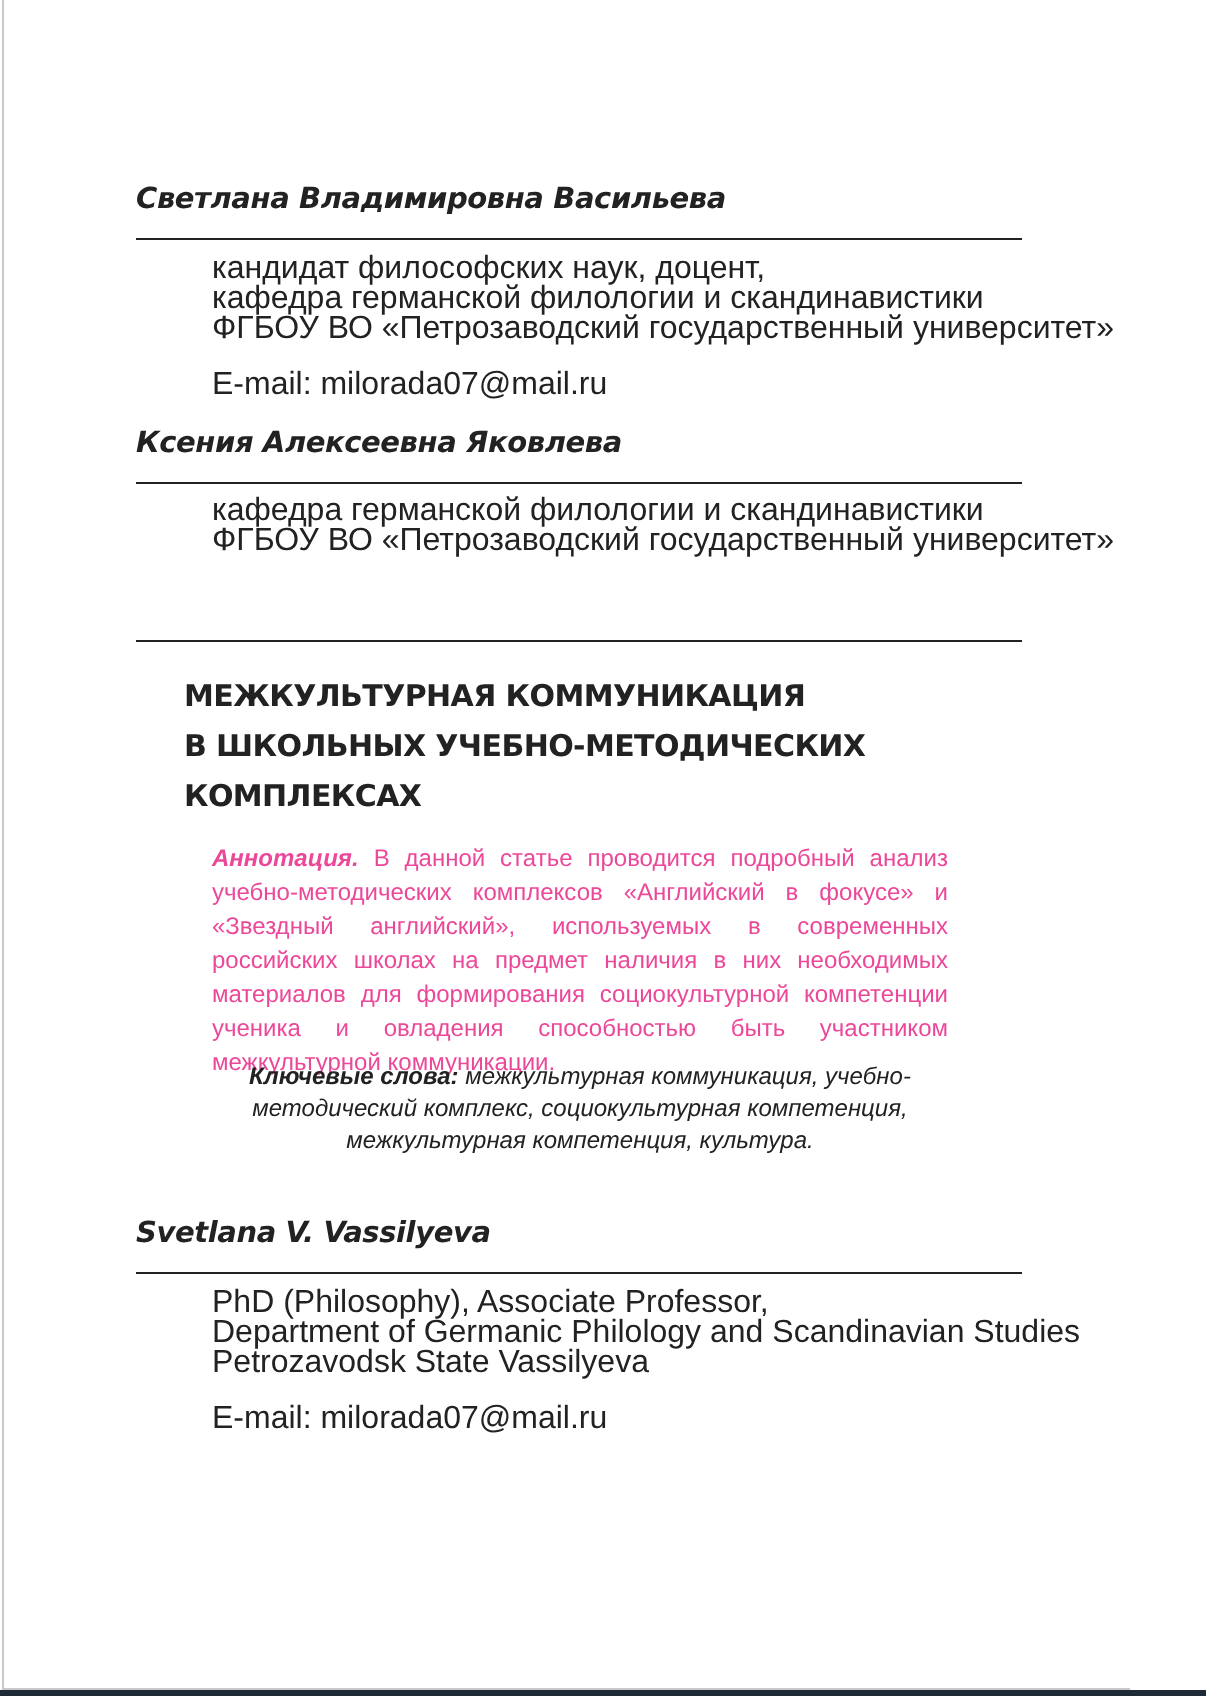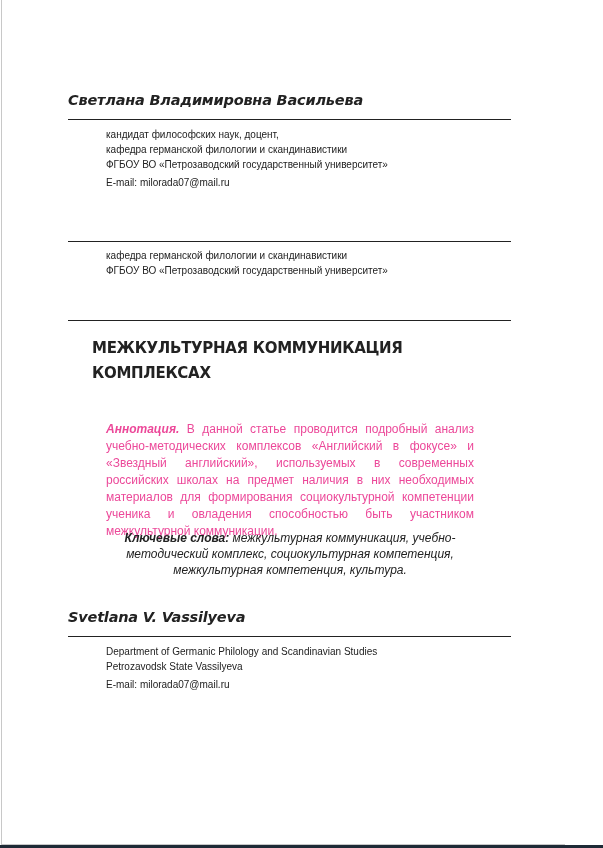--- a/index.html
+++ b/index.html
@@ -49,27 +49,27 @@
   .rule {
     position: absolute;
     left: 66px;
     width: 443px;
     height: 0;
     border-top: 1.3px solid #222;
   }
   .affil {
     position: absolute;
     left: 104px;
-    font-size: 10px;
+    font-size: 16px;
     line-height: 15px;
     color: #222;
     white-space: nowrap;
   }
   .affil .line { display: block; }
-  .affil .email { display: block; margin-top: 3px; }
+  .affil .email { display: block; margin-top: 13px; }
   .title {
     position: absolute;
     left: 90px;
     width: 420px;
     top: 336px;
     text-align: left;
     font-family: "DejaVu Sans", sans-serif;
     font-weight: bold;
     font-size: 15px;
     line-height: 25px;
@@ -116,44 +116,47 @@
 
   <div class="author-name" style="top:92px;">Светлана Владимировна Васильева</div>
   <div class="rule" style="top:119px;"></div>
   <div class="affil" style="top:127px;">
     <span class="line">кандидат философских наук, доцент,</span>
     <span class="line">кафедра германской филологии и скандинавистики</span>
     <span class="line">ФГБОУ ВО «Петрозаводский государственный университет»</span>
     <span class="email">E-mail: milorada07@mail.ru</span>
   </div>
 
+  <div class="author-name" style="top:214px;">Ксения Алексеевна Яковлева</div>
   <div class="rule" style="top:241px;"></div>
   <div class="affil" style="top:248px;">
     <span class="line">кафедра германской филологии и скандинавистики</span>
     <span class="line">ФГБОУ ВО «Петрозаводский государственный университет»</span>
   </div>
   <div class="rule" style="top:320px;"></div>
 
   <div class="title">
     <span>МЕЖКУЛЬТУРНАЯ КОММУНИКАЦИЯ</span>
+    <span>В ШКОЛЬНЫХ УЧЕБНО-МЕТОДИЧЕСКИХ</span>
     <span>КОМПЛЕКСАХ</span>
   </div>
 
   <div class="abstract">
     <span class="lbl">Аннотация.</span>
     <span>В данной статье проводится подробный анализ учебно-методических комплексов «Английский в фокусе» и «Звездный английский», используемых в современных российских школах на предмет наличия в них необходимых материалов для формирования социокультурной компетенции ученика и овладения способностью быть участником межкультурной коммуникации.</span>
   </div>
 
   <div class="keywords">
     <span class="lbl">Ключевые слова:</span>
     <span class="kw">межкультурная коммуникация, учебно-методический комплекс, социокультурная компетенция, межкультурная компетенция, культура.</span>
   </div>
 
   <div class="author-name" style="top:609px;text-align:center;">Svetlana V. Vassilyeva</div>
   <div class="rule" style="top:636px;"></div>
   <div class="affil" style="top:644px;">
+    <span class="line">PhD (Philosophy), Associate Professor,</span>
     <span class="line">Department of Germanic Philology and Scandinavian Studies</span>
     <span class="line">Petrozavodsk State Vassilyeva</span>
     <span class="email">E-mail: milorada07@mail.ru</span>
   </div>
 
 </div>
 <div class="bottom-bar"></div>
 
 </body></html>

